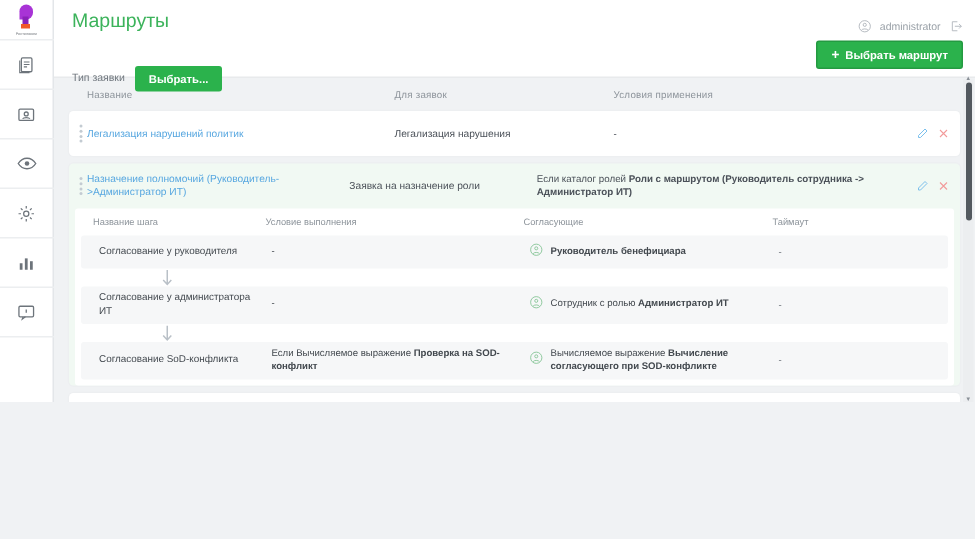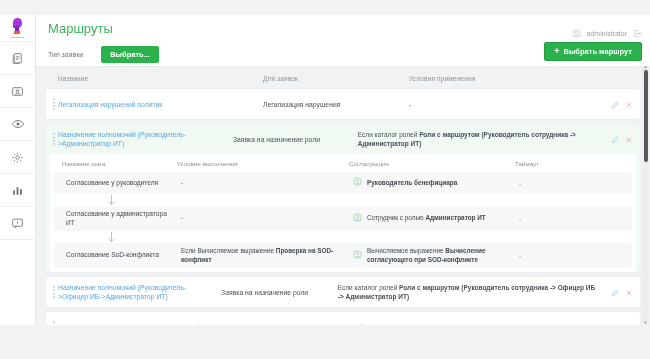--- a/index.html
+++ b/index.html
@@ -2,21 +2,21 @@
 <html><head>
 <meta charset="utf-8">
 <style>
   * { box-sizing: border-box; margin: 0; padding: 0; }
   html, body {
     width: 650px; height: 359px;
     font-family: "Liberation Sans", sans-serif;
     background: #f0f2f4;
     overflow: hidden;
   }
-  .app { display: flex; width: 650px; height: 310px; position: relative; margin-top: 15px; }
+  .app { display: flex; width: 650px; height: 268px; position: relative; }
 
   
   .sidebar {
     width: 36px; flex: 0 0 36px;
     background: #ffffff;
     border-right: 1px solid #e3e6e9;
     display: flex; flex-direction: column;
     align-items: center;
   }
   .logo-cell {
@@ -62,22 +62,22 @@
   .topbar {
     height: 52px; background: #ffffff;
     position: relative;
     border-bottom: 1px solid #e8eaec;
   }
   .page-title {
     position: absolute; left: 12px; top: 6px;
     font-size: 13px; color: #3cb35b; font-weight: 400;
   }
   .filter-row {
-    position: absolute; left: 12px; top: 31px;
-    display: flex; align-items: center; gap: 18px;
+    position: absolute; left: 12px; top: 44px;
+    display: flex; align-items: center; gap: 7px;
   }
   .filter-label { font-size: 7px; color: #6f767d; }
   .btn-green {
     background: #2bb24c; color: #fff;
     border: none; border-radius: 2px;
     font-size: 7.5px; font-family: "Liberation Sans", sans-serif;
     padding: 4px 9px; cursor: pointer; font-weight: 700;
   }
   .user-area {
     position: absolute; right: 8px; top: 9px;

